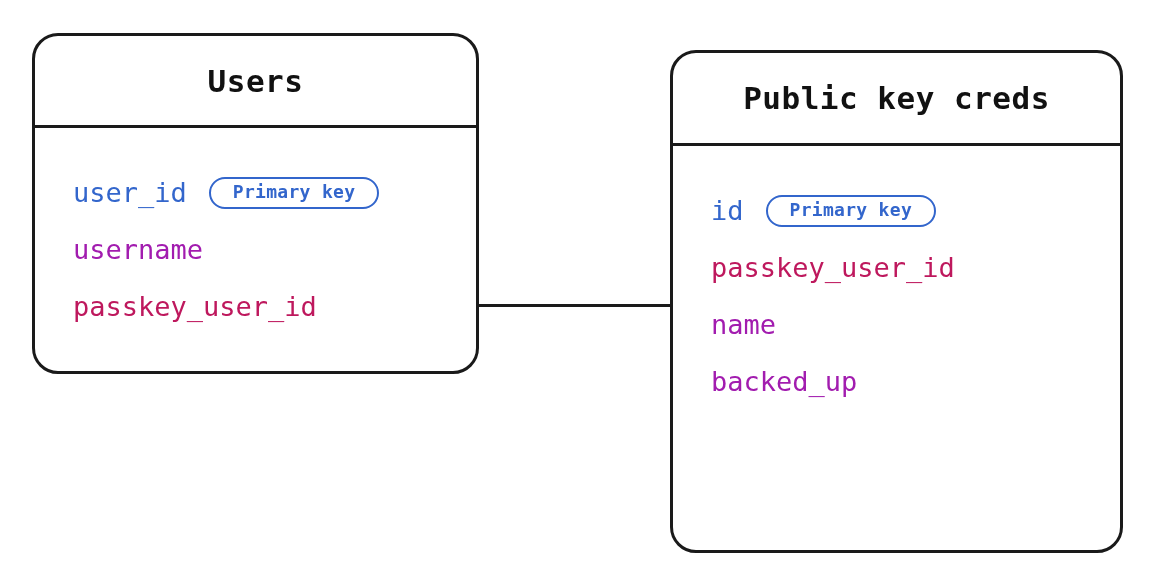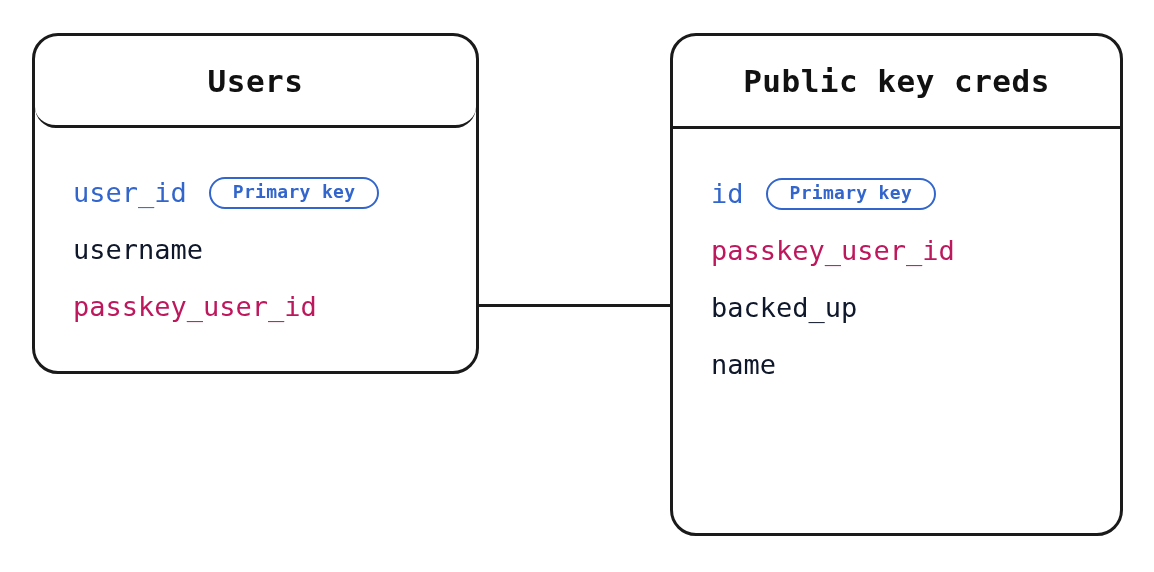--- a/index.html
+++ b/index.html
@@ -63,21 +63,21 @@
     display: flex;
     align-items: center;
     height: 57px;
     padding-left: 38px;
     box-sizing: border-box;
   }
 
   .field-name {
     font-family: "DejaVu Sans Mono", "Liberation Mono", monospace;
     font-size: 27px;
-    color: #0f172a;
+    color: #a21caf;
     white-space: nowrap;
     line-height: 1;
   }
   .field-name.key {
     color: #3366CC;
   }
   .field-name.fk {
     color: #be185d;
   }
 
@@ -102,25 +102,25 @@
     line-height: 1;
   }
 
   
   #entity-users {
     left: 32px;
     top: 33px;
     width: 447px;
     height: 341px;
   }
-  #entity-users .entity-header { height: 92px; border-radius: 21px; }
+  #entity-users .entity-header { height: 92px; }
 
   #entity-pkcreds {
     left: 670px;
-    top: 33px;
+    top: 50px;
     width: 453px;
     height: 503px;
   }
   #entity-pkcreds .entity-header { height: 93px; }
 
   #connector-users-pkcreds {
     left: 477px;
     top: 304px;
     width: 196px;
   }
@@ -168,24 +168,24 @@
           <span class="badge-label">Primary key</span>
         </span>
       </div>
 
 
       <div class="field-row">
         <span class="field-name fk">passkey_user_id</span>
       </div>
 
       <div class="field-row">
-        <span class="field-name">backed_up</span>
+        <span class="field-name">name</span>
       </div>
 
       <div class="field-row">
-        <span class="field-name">name</span>
+        <span class="field-name">backed_up</span>
       </div>
 
 
     </div>
   </div>
 
 </div>
 
 </body></html>

